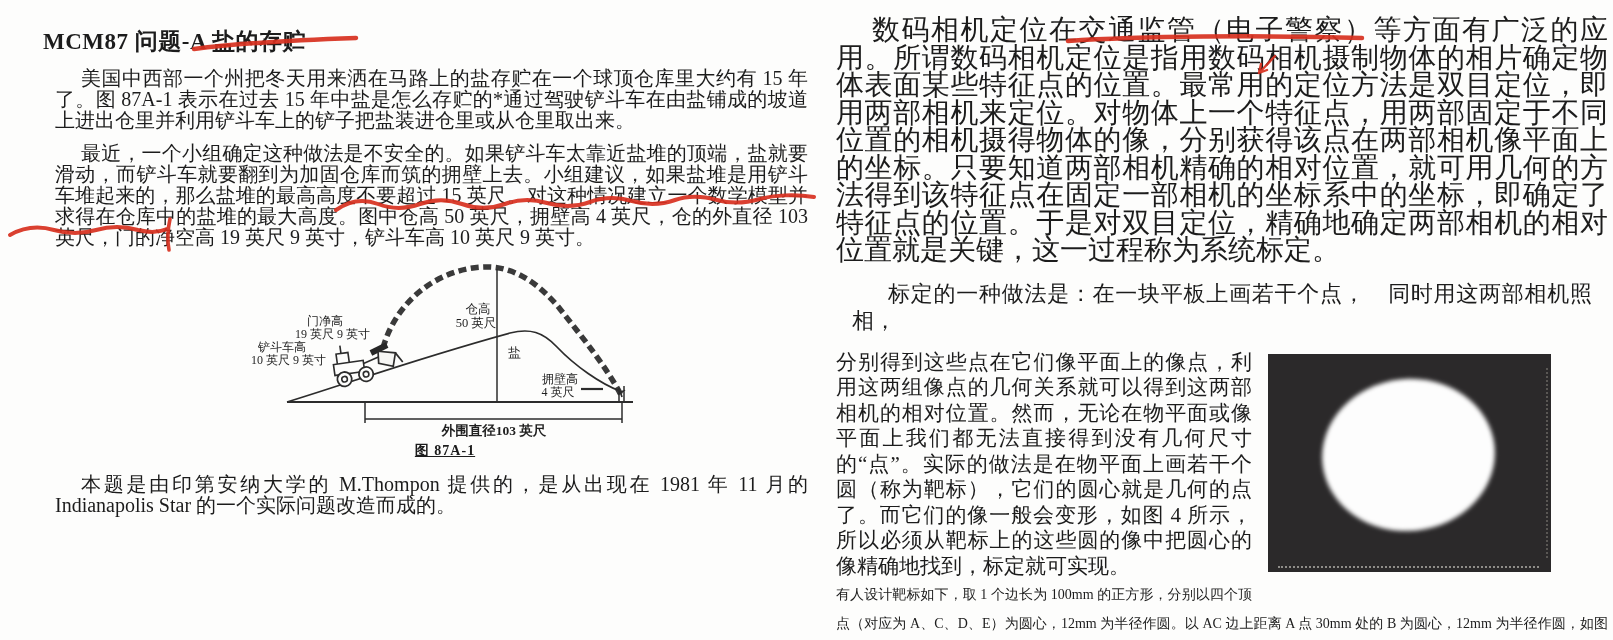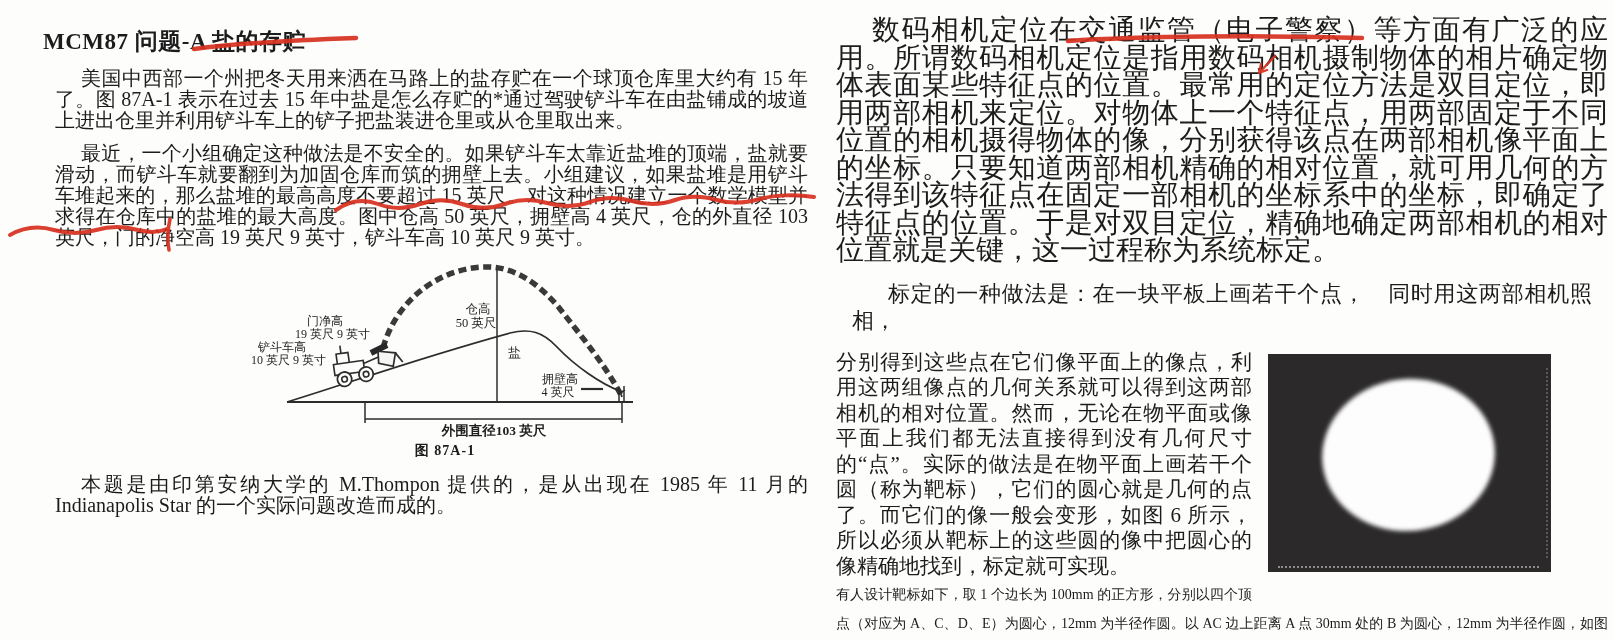--- a/index.html
+++ b/index.html
@@ -15,21 +15,21 @@
     letter-spacing:.5px;white-space:nowrap;
   }
   .page-left p{
     font-size:20px;line-height:21px;margin:12px;text-align:justify;text-indent:26px;
   }
   .page-left .p2{margin-top:4px;}
   .figure-block{position:relative;height:206px;margin:-4px 0 2px 0;}
   .figure-block svg{position:absolute;left:202px;top:0;}
   .fig-caption{
     position:absolute;left:202px;top:186px;width:400px;text-align:center;
-    font-size:14px;font-weight:bold;letter-spacing:1px;
+    font-size:14px;font-weight:bold;letter-spacing:1px;text-decoration:underline;
   }
   
   .page-right{position:absolute;left:836px;top:2px;width:772px;}
   .page-right h1{
     font-size:28px;font-weight:bold;text-align:center;margin:4px 0 0 0;
     line-height:34px;letter-spacing:2px;
   }
   .page-right .p1{
     font-size:28px;line-height:27.5px;margin:14px 0 0 0;
     text-indent:36px;text-align:justify;
@@ -103,36 +103,36 @@
       <text class="dg-label" x="233" y="57" font-size="12.5" text-anchor="middle">仓高</text>
       <text class="dg-label" x="231" y="71" font-size="12.5" text-anchor="middle">50 英尺</text>
       <text class="dg-label" x="263" y="101" font-size="13">盐</text>
       <text class="dg-label" x="315" y="127" font-size="12" text-anchor="middle">拥壁高</text>
       <text class="dg-label" x="313" y="140" font-size="12" text-anchor="middle">4 英尺</text>
       <text class="dg-label" x="249" y="179" font-size="13.5" font-weight="bold" text-anchor="middle">外围直径103 英尺</text>
     </svg>
     <div class="fig-caption">图 87A-1</div>
   </div>
 
-  <p class="p3">本题是由印第安纳大学的 M.Thompon 提供的，是从出现在 1985 年 11 月的 Indianapolis Star 的一个实际问题改造而成的。</p>
+  <p class="p3">本题是由印第安纳大学的 M.Thompon 提供的，是从出现在 1981 年 11 月的 Indianapolis Star 的一个实际问题改造而成的。</p>
 </div>
 
 <div class="page-right">
 
   <p class="p1">数码相机定位在交通监管（电子警察）等方面有广泛的应用。所谓数码相机定位是指用数码相机摄制物体的相片确定物体表面某些特征点的位置。最常用的定位方法是双目定位，即用两部相机来定位。对物体上一个特征点，用两部固定于不同位置的相机摄得物体的像，分别获得该点在两部相机像平面上的坐标。只要知道两部相机精确的相对位置，就可用几何的方法得到该特征点在固定一部相机的坐标系中的坐标，即确定了特征点的位置。于是对双目定位，精确地确定两部相机的相对位置就是关键，这一过程称为系统标定。</p>
 
   <p class="p2lead">标定的一种做法是：在一块平板上画若干个点，　同时用这两部相机照相，</p>
 
   <div class="p2rest">
     <div class="fig1">
       <div class="fig1-ellipse"></div>
       <div class="fig1-dots-b"></div>
       <div class="fig1-dots-r"></div>
     </div>
-    <span>分别得到这些点在它们像平面上的像点，利用这两组像点的几何关系就可以得到这两部相机的相对位置。然而，无论在物平面或像平面上我们都无法直接得到没有几何尺寸的“点”。实际的做法是在物平面上画若干个圆（称为靶标），它们的圆心就是几何的点了。而它们的像一般会变形，如图 6 所示，所以必须从靶标上的这些圆的像中把圆心的像精确地找到，标定就可实现。</span>
+    <span>分别得到这些点在它们像平面上的像点，利用这两组像点的几何关系就可以得到这两部相机的相对位置。然而，无论在物平面或像平面上我们都无法直接得到没有几何尺寸的“点”。实际的做法是在物平面上画若干个圆（称为靶标），它们的圆心就是几何的点了。而它们的像一般会变形，如图 4 所示，所以必须从靶标上的这些圆的像中把圆心的像精确地找到，标定就可实现。</span>
   </div>
 
 
   <p class="p3">有人设计靶标如下，取 1 个边长为 100mm 的正方形，分别以四个顶点（对应为 A、C、D、E）为圆心，12mm 为半径作圆。以 AC 边上距离 A 点 30mm 处的 B 为圆心，12mm 为半径作圆，如图 2 所示。</p>
 </div>
 
 <svg class="red-overlay" width="1613" height="640" viewBox="0 0 1613 640">
   <g stroke="#d8301f" fill="none" stroke-linecap="round" opacity="0.92">
 
     <path d="M194,49 C240,43 300,40 356,38" stroke-width="4.5"></path>

